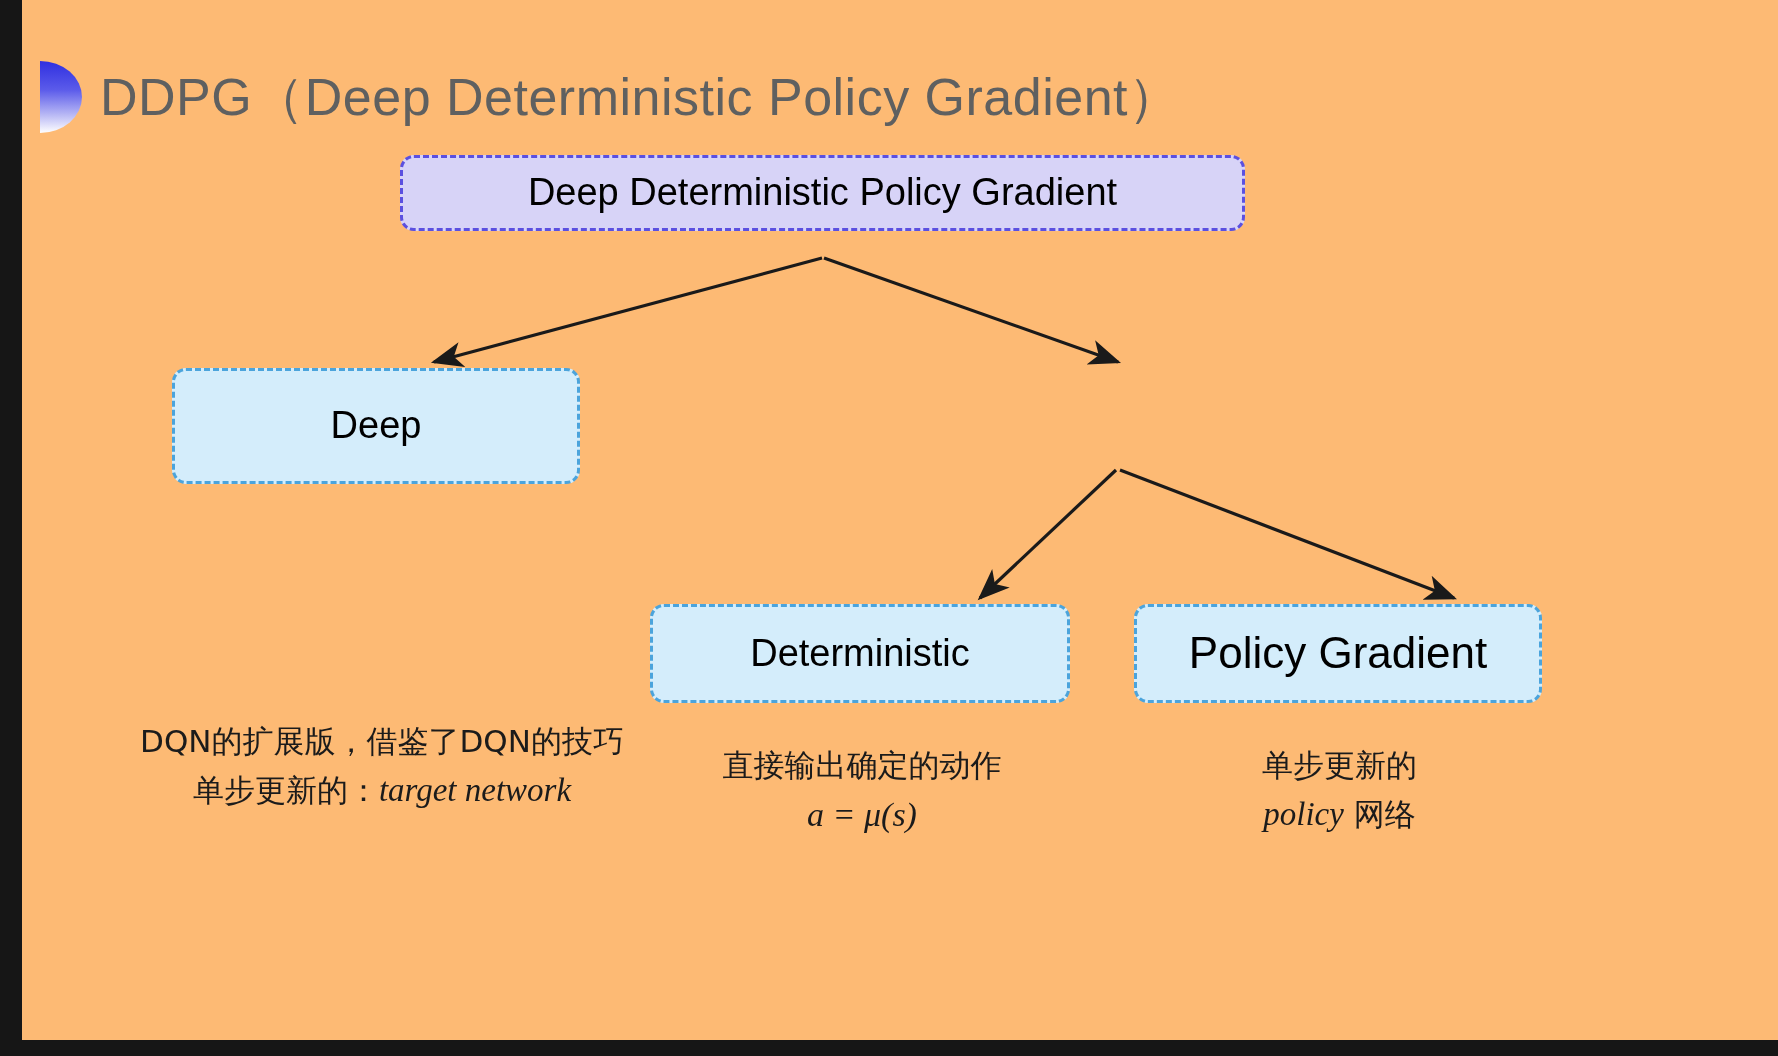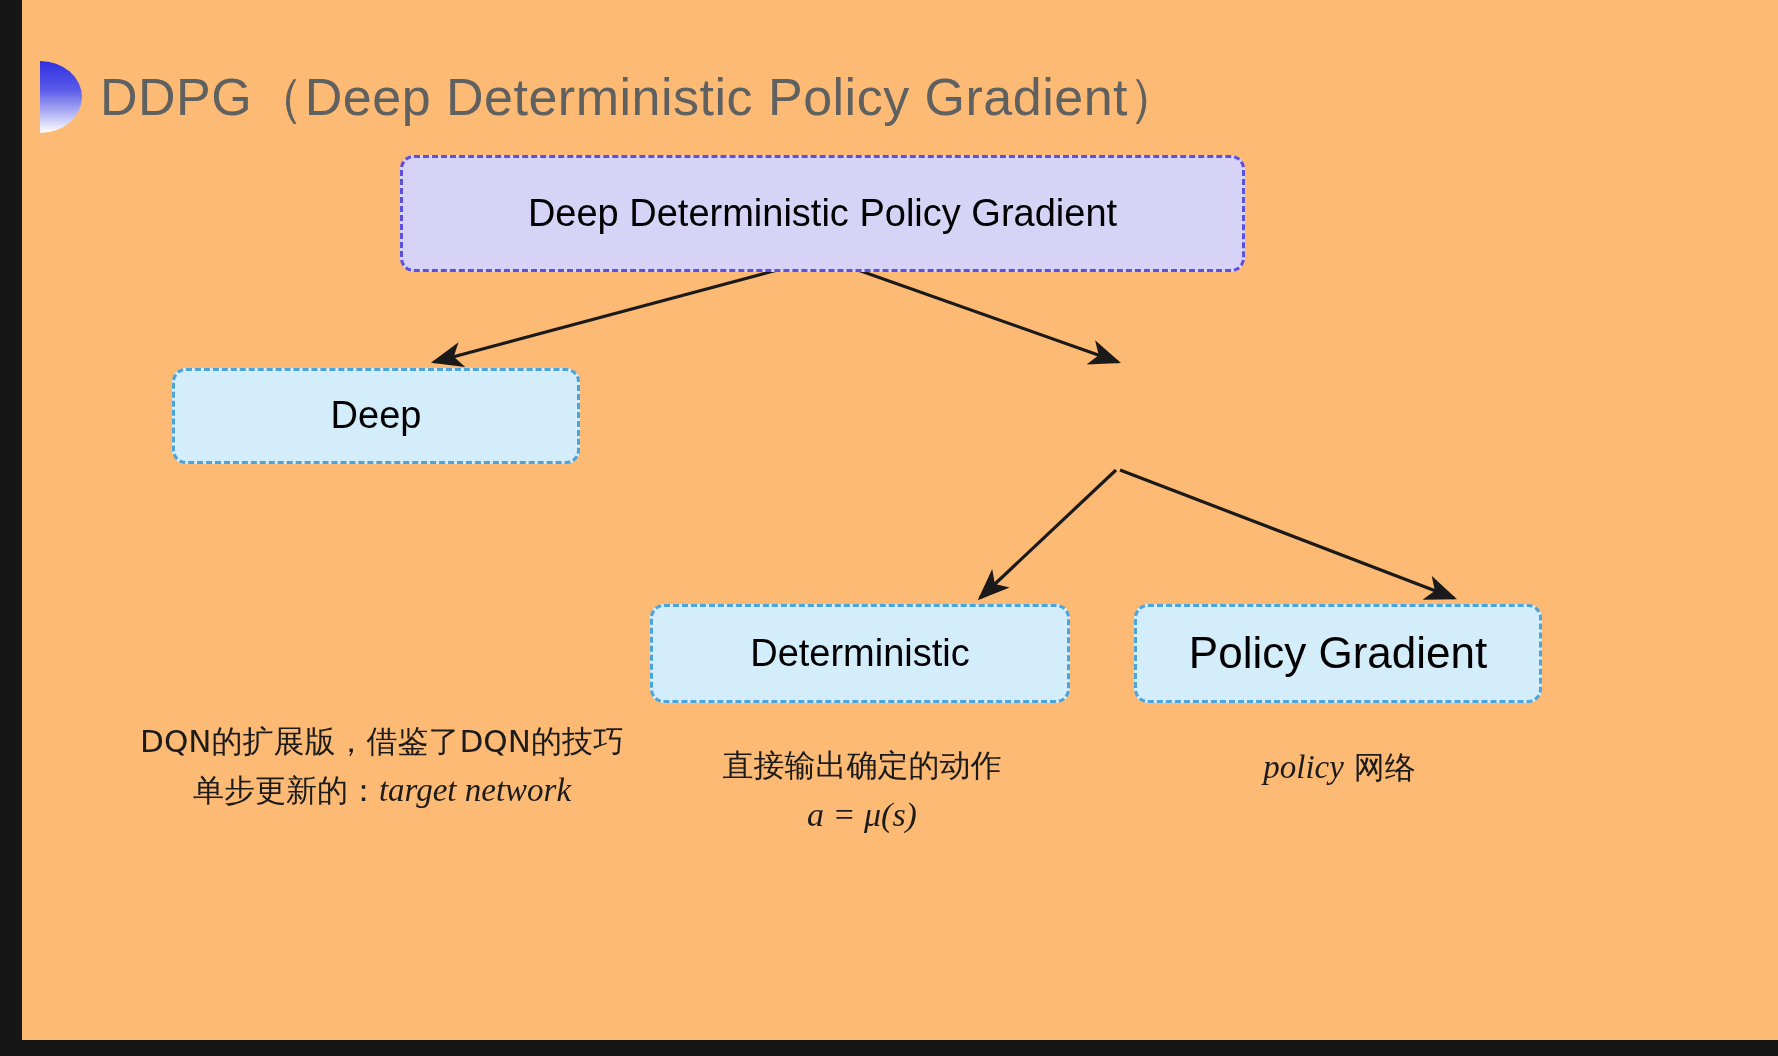--- a/index.html
+++ b/index.html
@@ -63,23 +63,23 @@
     line-height: 1.15;
   }
   .node.purple {
     background: #d7d3f7;
     border: 3px dashed #5b50e0;
   }
   .node.blue {
     background: #d4edfb;
     border: 3px dashed #4ba4dc;
   }
-  #node-root   { left: 378px; top: 155px;  width: 845px; height: 117px; }
+  #node-root   { left: 378px; top: 155px;  width: 845px; height: 76px; }
   #node-root .label   { font-size: 38px; }
-  #node-deep   { left: 150px; top: 368px;  width: 408px; height: 96px; }
+  #node-deep   { left: 150px; top: 368px;  width: 408px; height: 116px; }
   #node-deep .label   { font-size: 38px; }
   #node-dpg    { left: 738px; top: 368px;  width: 712px; height: 100px; }
   #node-dpg .label    { font-size: 38px; }
   #node-det    { left: 628px; top: 604px;  width: 420px; height: 99px; }
   #node-det .label    { font-size: 38px; }
   #node-pg     { left: 1112px; top: 604px; width: 408px; height: 99px; }
   #node-pg .label     { font-size: 44px; }
   
   #arrows {
     position: absolute;
@@ -171,17 +171,20 @@
     <div>
       <span class="cn">直接输出确定的动作</span>
     </div>
     <div>
       <span class="math">a = μ(s)</span>
     </div>
   </div>
 
   <div class="caption" id="cap-right">
     <div>
+      <span class="cn">单步更新的</span>
+    </div>
+    <div>
       <span class="serif-it">policy</span><span class="cn"> 网络</span>
     </div>
   </div>
 
 </div>
 
 </body></html>

